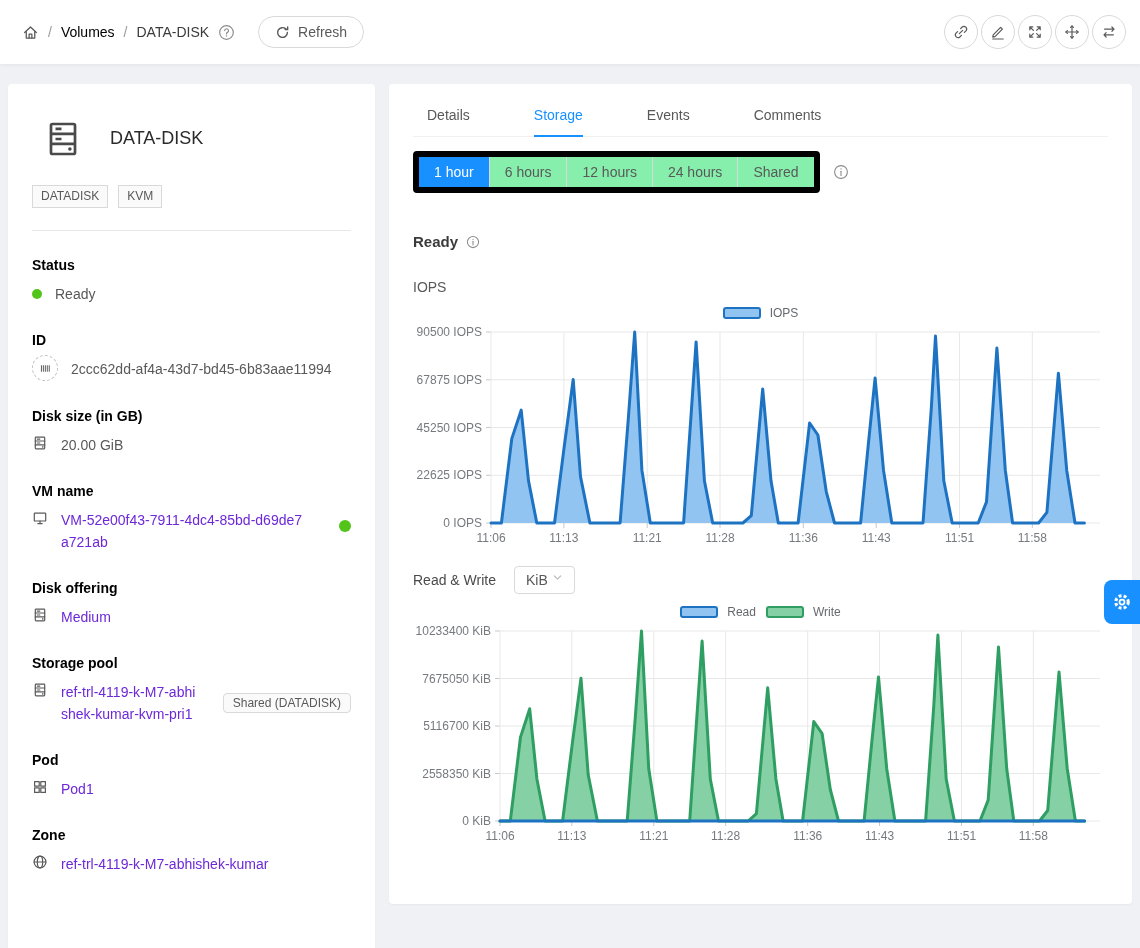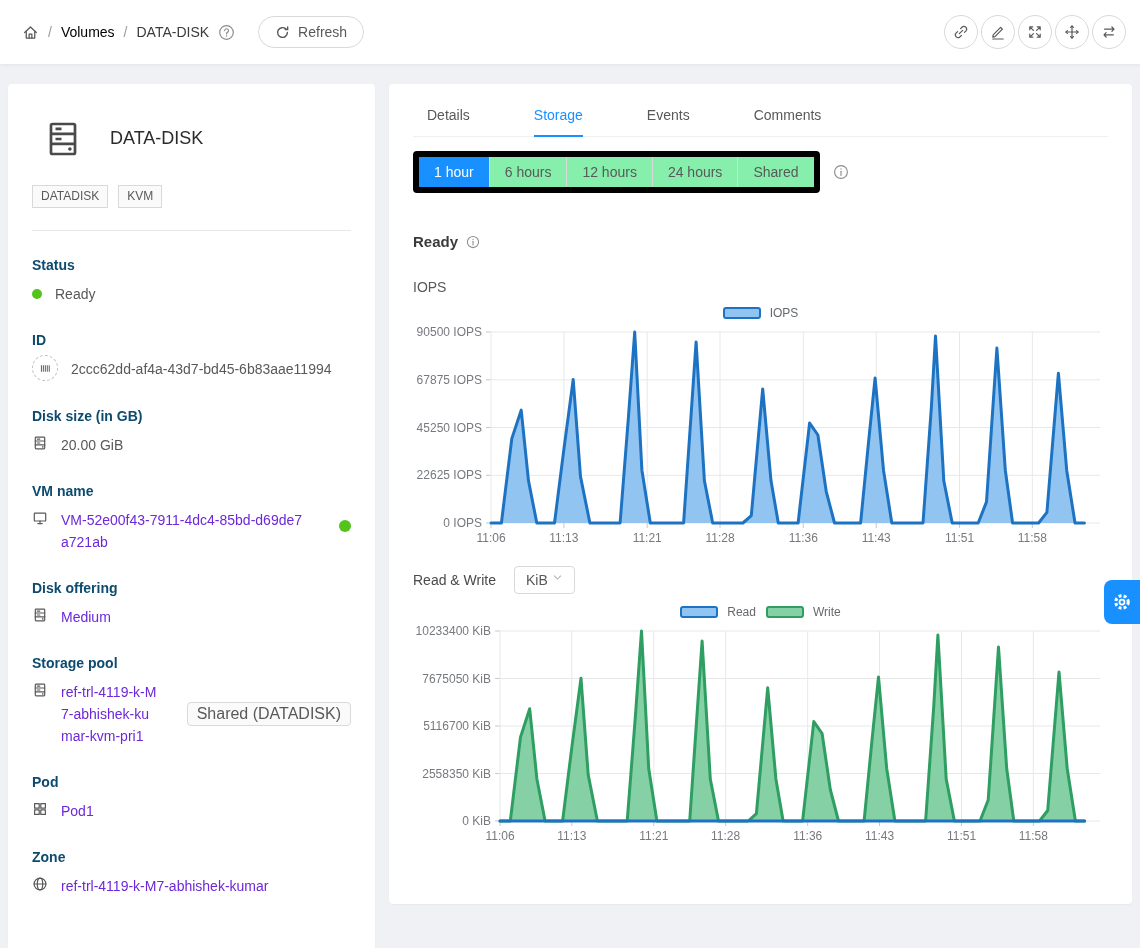--- a/index.html
+++ b/index.html
@@ -27,30 +27,30 @@
   .right-card{left:389px;top:20px;width:743px;height:820px;padding:10px 24px 24px;}
   
   .res-head{display:flex;align-items:center;margin:8px 0 0 16px;}
   .res-head .big-icon{color:#4a4a4a;}
   .res-title{font-size:18px;color:#2b2b2b;margin-left:32px;font-weight:400;}
   .tags{display:flex;gap:10px;margin-top:24px;}
   .tag{font-size:12px;color:#595959;background:#fafafa;border:1px solid #d9d9d9;border-radius:0;
     padding:2px 8px;line-height:17px;}
   .divider{border:none;border-top:1px solid #e8e8e8;margin:22px 0 26px;}
   .sec{margin-bottom:27px;}
-  .sec-label{font-size:14px;font-weight:700;color:#0c4a6e;margin-bottom:10px;}
+  .sec-label{font-size:14px;font-weight:700;color:#000000;margin-bottom:10px;}
   .sec-row{display:flex;align-items:flex-start;gap:13px;position:relative;font-size:14px;color:#595959;}
   .sec-row .icn{margin-top:1px;}
   .val{line-height:22px;}
   .val.link{color:#6d28d9;cursor:pointer;}
   .wrap-vm{max-width:248px;word-break:break-all;}
   .wrap-pool{max-width:164px;word-break:break-all;}
   .dot{width:10px;height:10px;border-radius:50%;display:inline-block;flex:none;margin-top:6px;}
   .vm-dot{position:absolute;right:0;top:5px;width:12px;height:12px;}
-  .badge{font-size:16px;color:#595959;background:#fafafa;border:1px solid #d9d9d9;border-radius:4px;
+  .badge{font-size:12px;color:#595959;background:#fafafa;border:1px solid #d9d9d9;border-radius:4px;
     padding:2px 9px;align-self:center;margin-left:14px;white-space:nowrap;}
   .id-icon-wrap{width:26px;height:26px;border:1px dashed #bfbfbf;border-radius:50%;flex:none;
     display:flex;align-items:center;justify-content:center;color:#595959;margin-top:-3px;}
   
   .tabs{display:flex;gap:64px;padding-left:14px;border-bottom:1px solid #f0f0f0;}
   .tab{padding:13px 0 12px;font-size:14px;color:#595959;cursor:pointer;border-bottom:2px solid transparent;margin-bottom:-1px;}
   .tab.active{color:#1890ff;border-bottom-color:#1890ff;}
   .range-row{display:flex;align-items:center;gap:13px;margin-top:14px;}
   .segmented{display:inline-flex;border:6px solid #000000;border-radius:4px;overflow:hidden;background:#fff;}
   .seg-btn{font-size:14px;color:#595959;background:#86efac;border:none;border-left:1px solid #d9d9d9;

